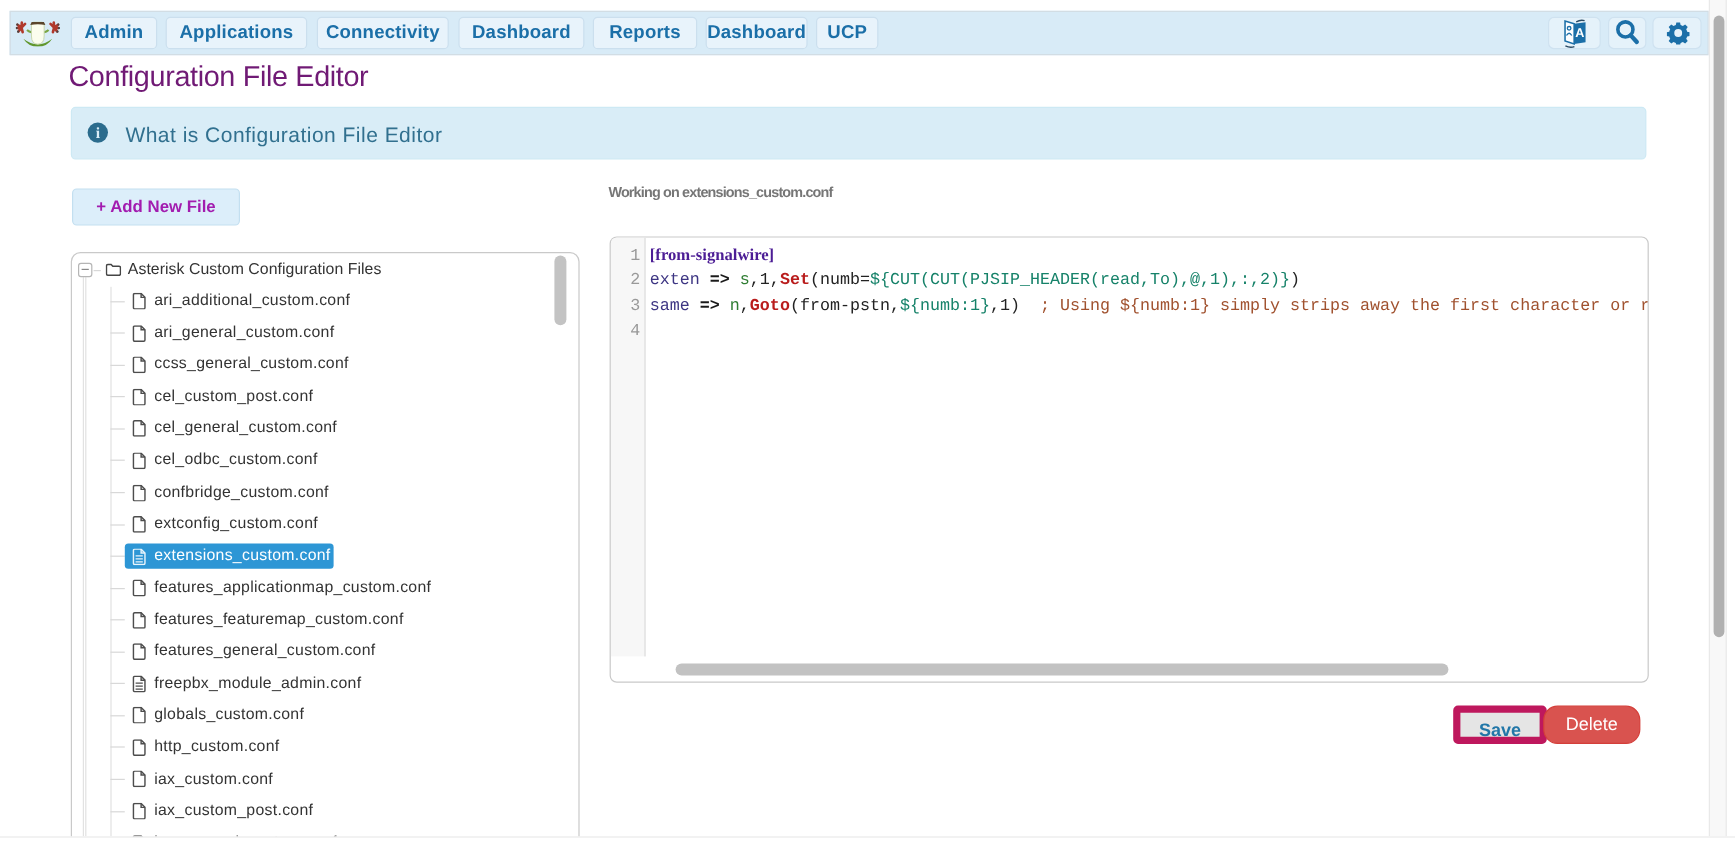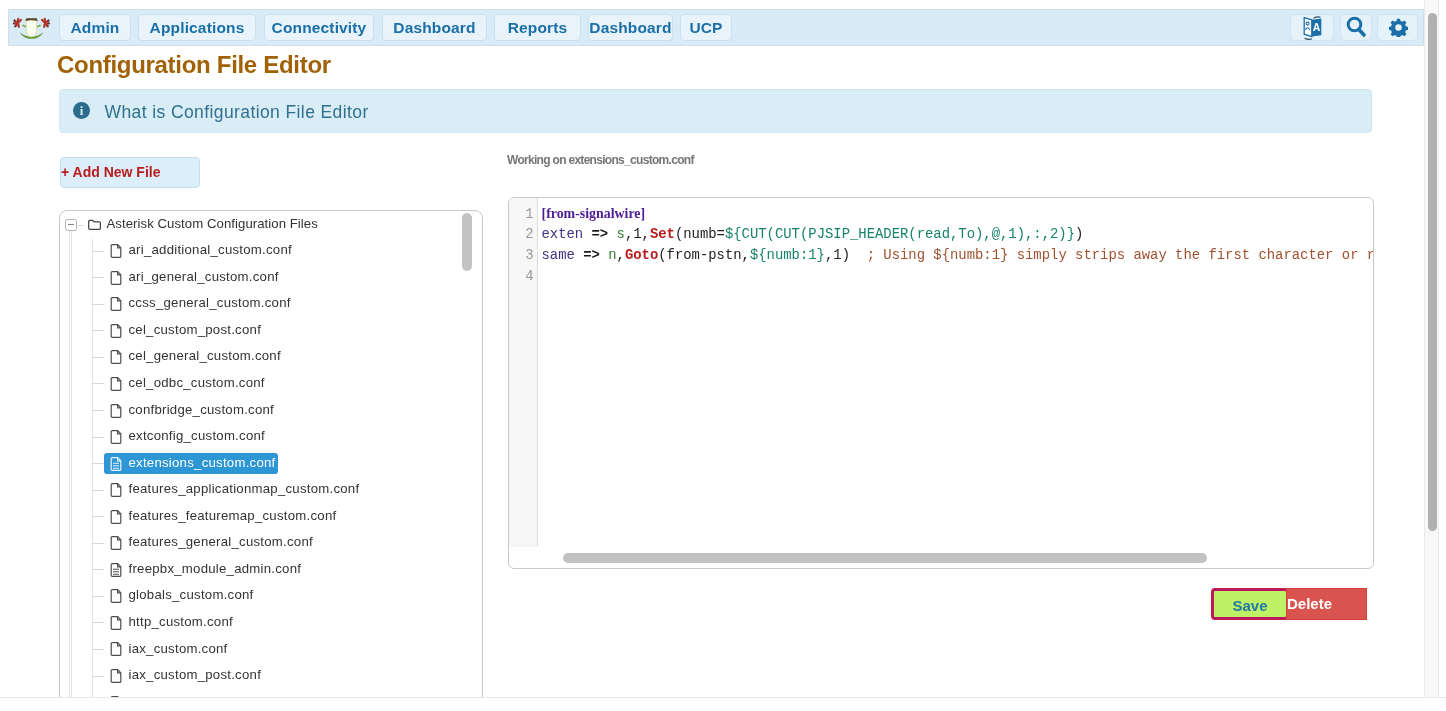--- a/index.html
+++ b/index.html
@@ -10,31 +10,31 @@
 
 #navbar { position:absolute; left:8px; top:9px; width:1416px; height:37px;
   background:#d8ebf7; border:1px solid #d2dde4; }
 .tab { position:absolute; top:14px; height:27px; background:#e8f3fb;
   border:1px solid #cbdfee; border-radius:4px; color:#1b6fa8;
   font-size:15.5px; letter-spacing:0.15px; font-weight:bold; text-align:center; line-height:25px; }
 .ibtn { position:absolute; top:14px; height:27px; background:#e5f2fa;
   border:1px solid #cfe2f0; border-radius:5px; }
 
 
-#h2 { position:absolute; left:57px; top:51px; font-size:24px; font-weight:bold;
-  color:#a16207; letter-spacing:-0.3px; }
+#h2 { position:absolute; left:57px; top:51px; font-size:24px; font-weight:normal;
+  color:#701a75; letter-spacing:-0.3px; }
 #alert { position:absolute; left:59px; top:89px; width:1313px; height:44px;
   background:#d9edf7; border:1px solid #cde9f4; border-radius:4px; color:#31708f; font-size:17.5px; letter-spacing:0.4px; }
 #alert .txt { position:absolute; left:44.5px; top:12px; }
 #infoc { position:absolute; left:73px; top:101.5px; width:17px; height:17px; border-radius:50%;
   background:#2b6c8d; color:#d9edf7; text-align:center; font-size:13px; line-height:17px;
   font-weight:bold; font-family:"Liberation Serif",serif; }
 #addbtn { position:absolute; left:60px; top:157px; width:140px; height:31px;
-  background:#dceefa; border:1px solid #c3dff0; border-radius:4px; color:#b91c1c;
-  font-size:14px; font-weight:bold; text-align:left; line-height:29px; }
+  background:#dceefa; border:1px solid #c3dff0; border-radius:4px; color:#a21caf;
+  font-size:14px; font-weight:bold; text-align:center; line-height:29px; }
 #workon { position:absolute; left:507px; top:153px; font-size:12px; font-weight:bold;
   color:#767676; letter-spacing:-0.7px; }
 
 
 #tree { position:absolute; left:59px; top:210px; width:424px; height:560px;
   border:1px solid #c9c9c9; border-radius:8px; background:#fff; }
 .rail { position:absolute; width:1px; background:#e2e2e2; }
 .tick { position:absolute; left:92px; width:12px; height:1px; background:#d8d8d8; }
 .rowtxt { position:absolute; left:128.5px; font-size:13.2px; letter-spacing:0.25px; color:#333; white-space:pre; }
 .selt { color:#fff; }
@@ -61,25 +61,25 @@
 .cb { color:#1a1a1a; }
 .ck { color:#b91c1c; }
 .cg { color:#2f7d32; }
 .ct { color:#168269; }
 .cc { color:#a0512e; }
 #hscroll { position:absolute; left:54px; top:355px; width:644px; height:10px;
   border-radius:5px; background:#c2c2c2; }
 
 
 #save { position:absolute; left:1211px; top:588px; width:78px; height:32px;
-  background:#bef264; border:3px solid #be185d; border-radius:4px; color:#2277a8;
+  background:#e5e5e5; border:6px solid #be185d; border-radius:4px; color:#2277a8;
   font-size:15px; font-weight:bold; text-align:center; line-height:30px; }
 #del { position:absolute; left:1286px; top:588px; width:81px; height:32px;
-  background:#d9534f; border:1px solid #d43f3a; border-radius:0; color:#fff;
-  font-size:15px; font-weight:bold; text-align:left; line-height:30px; }
+  background:#d9534f; border:1px solid #d43f3a; border-radius:12px; color:#fff;
+  font-size:15px; font-weight:normal; text-align:center; line-height:30px; }
 
 
 #vtrack { position:absolute; left:1424px; top:0; width:15px; height:697px;
   background:#f8f8f8; border-left:1px solid #e9e9e9; border-right:1px solid #e9e9e9; }
 #vthumb { position:absolute; left:1428px; top:13px; width:9px; height:518px;
   border-radius:4.5px; background:#b0b0b0; }
 #hstrip { position:absolute; left:0; top:697px; width:1446px; height:14px;
   background:#fff; border-top:1px solid #e9e9e9; }
 </style>
 </head>

